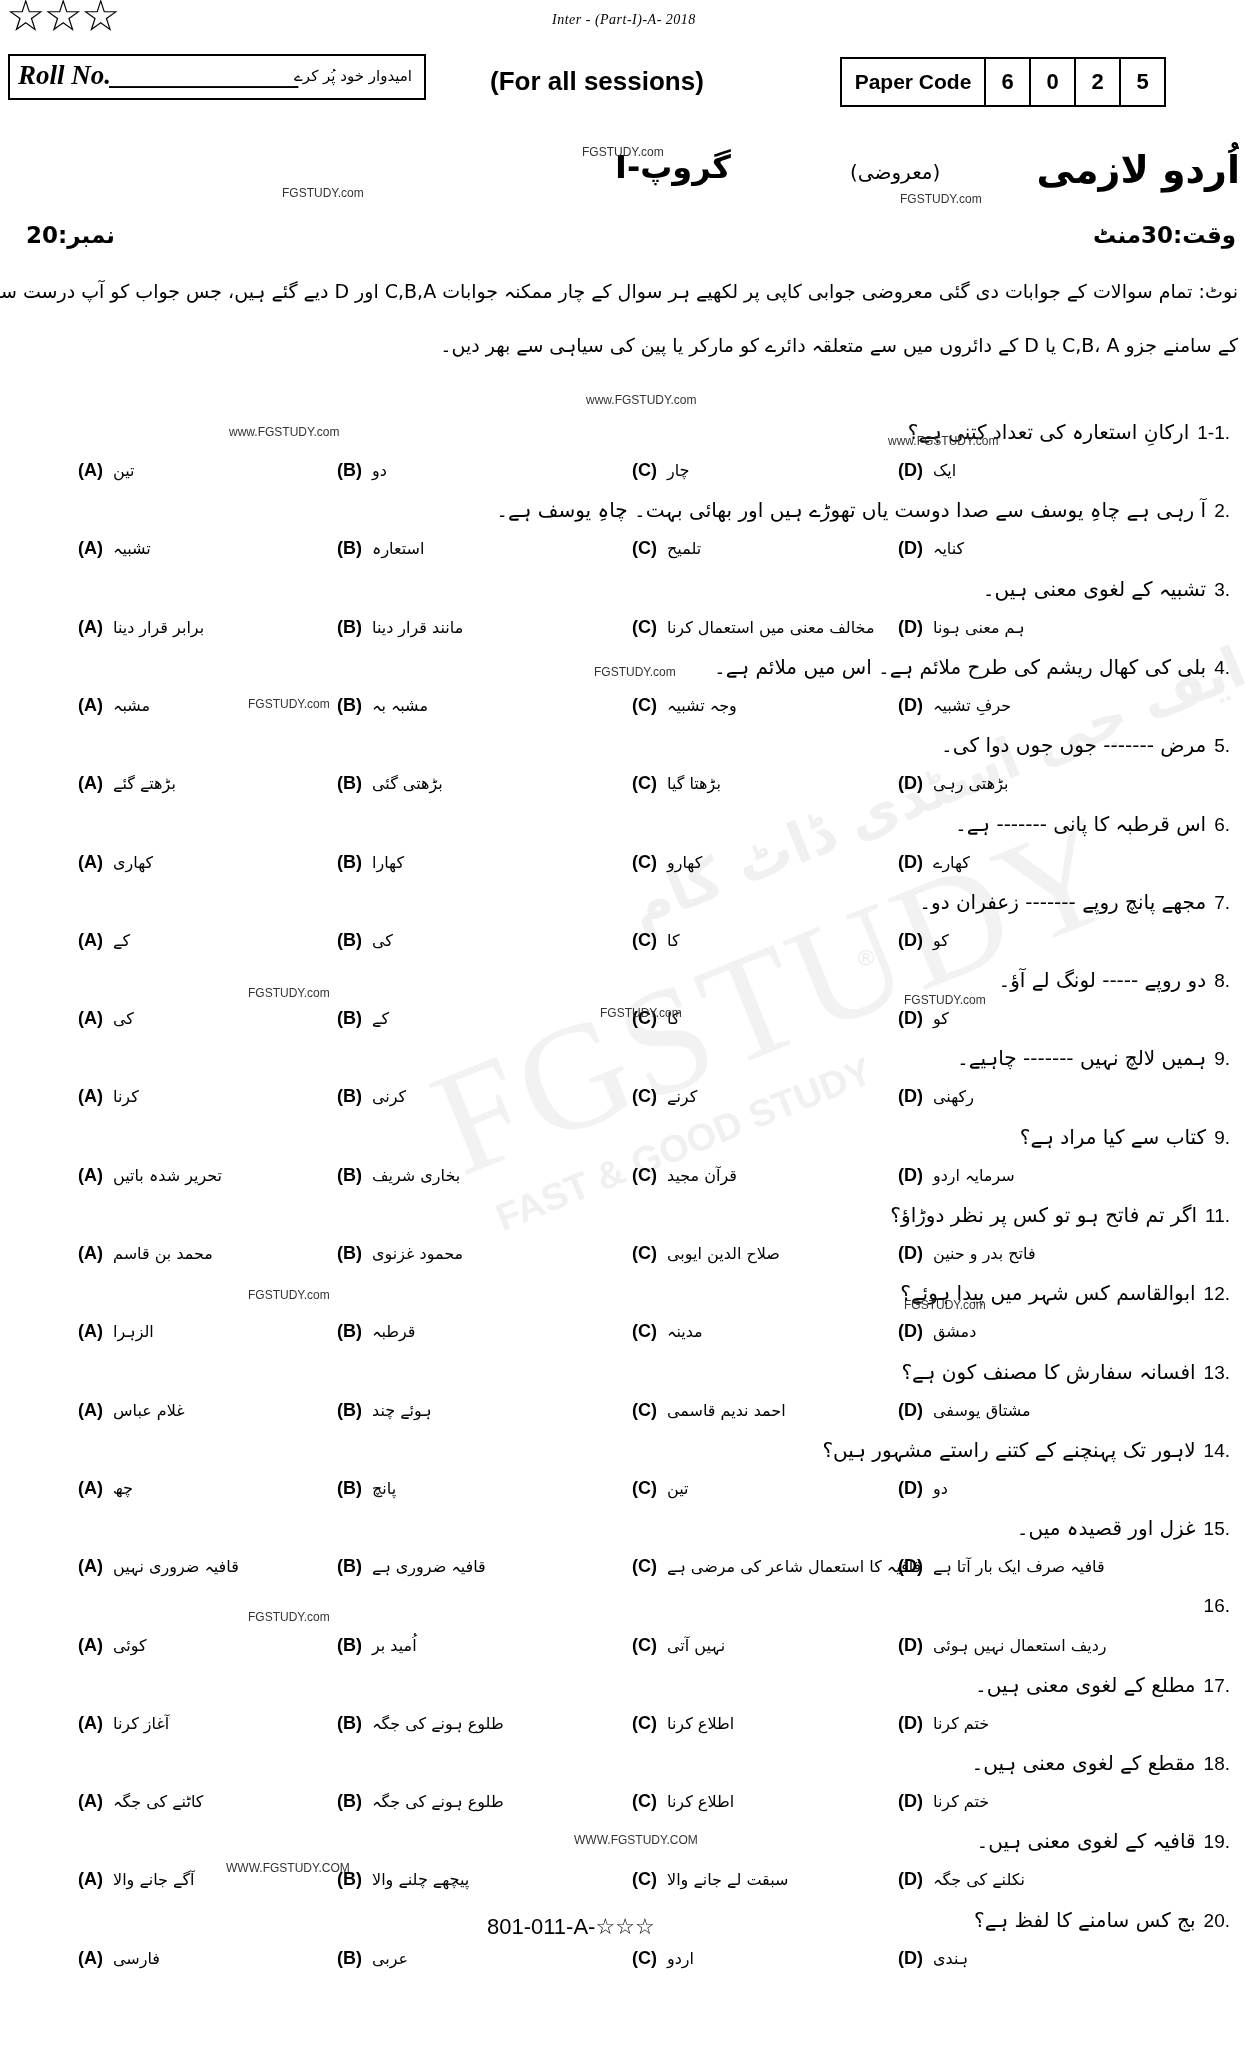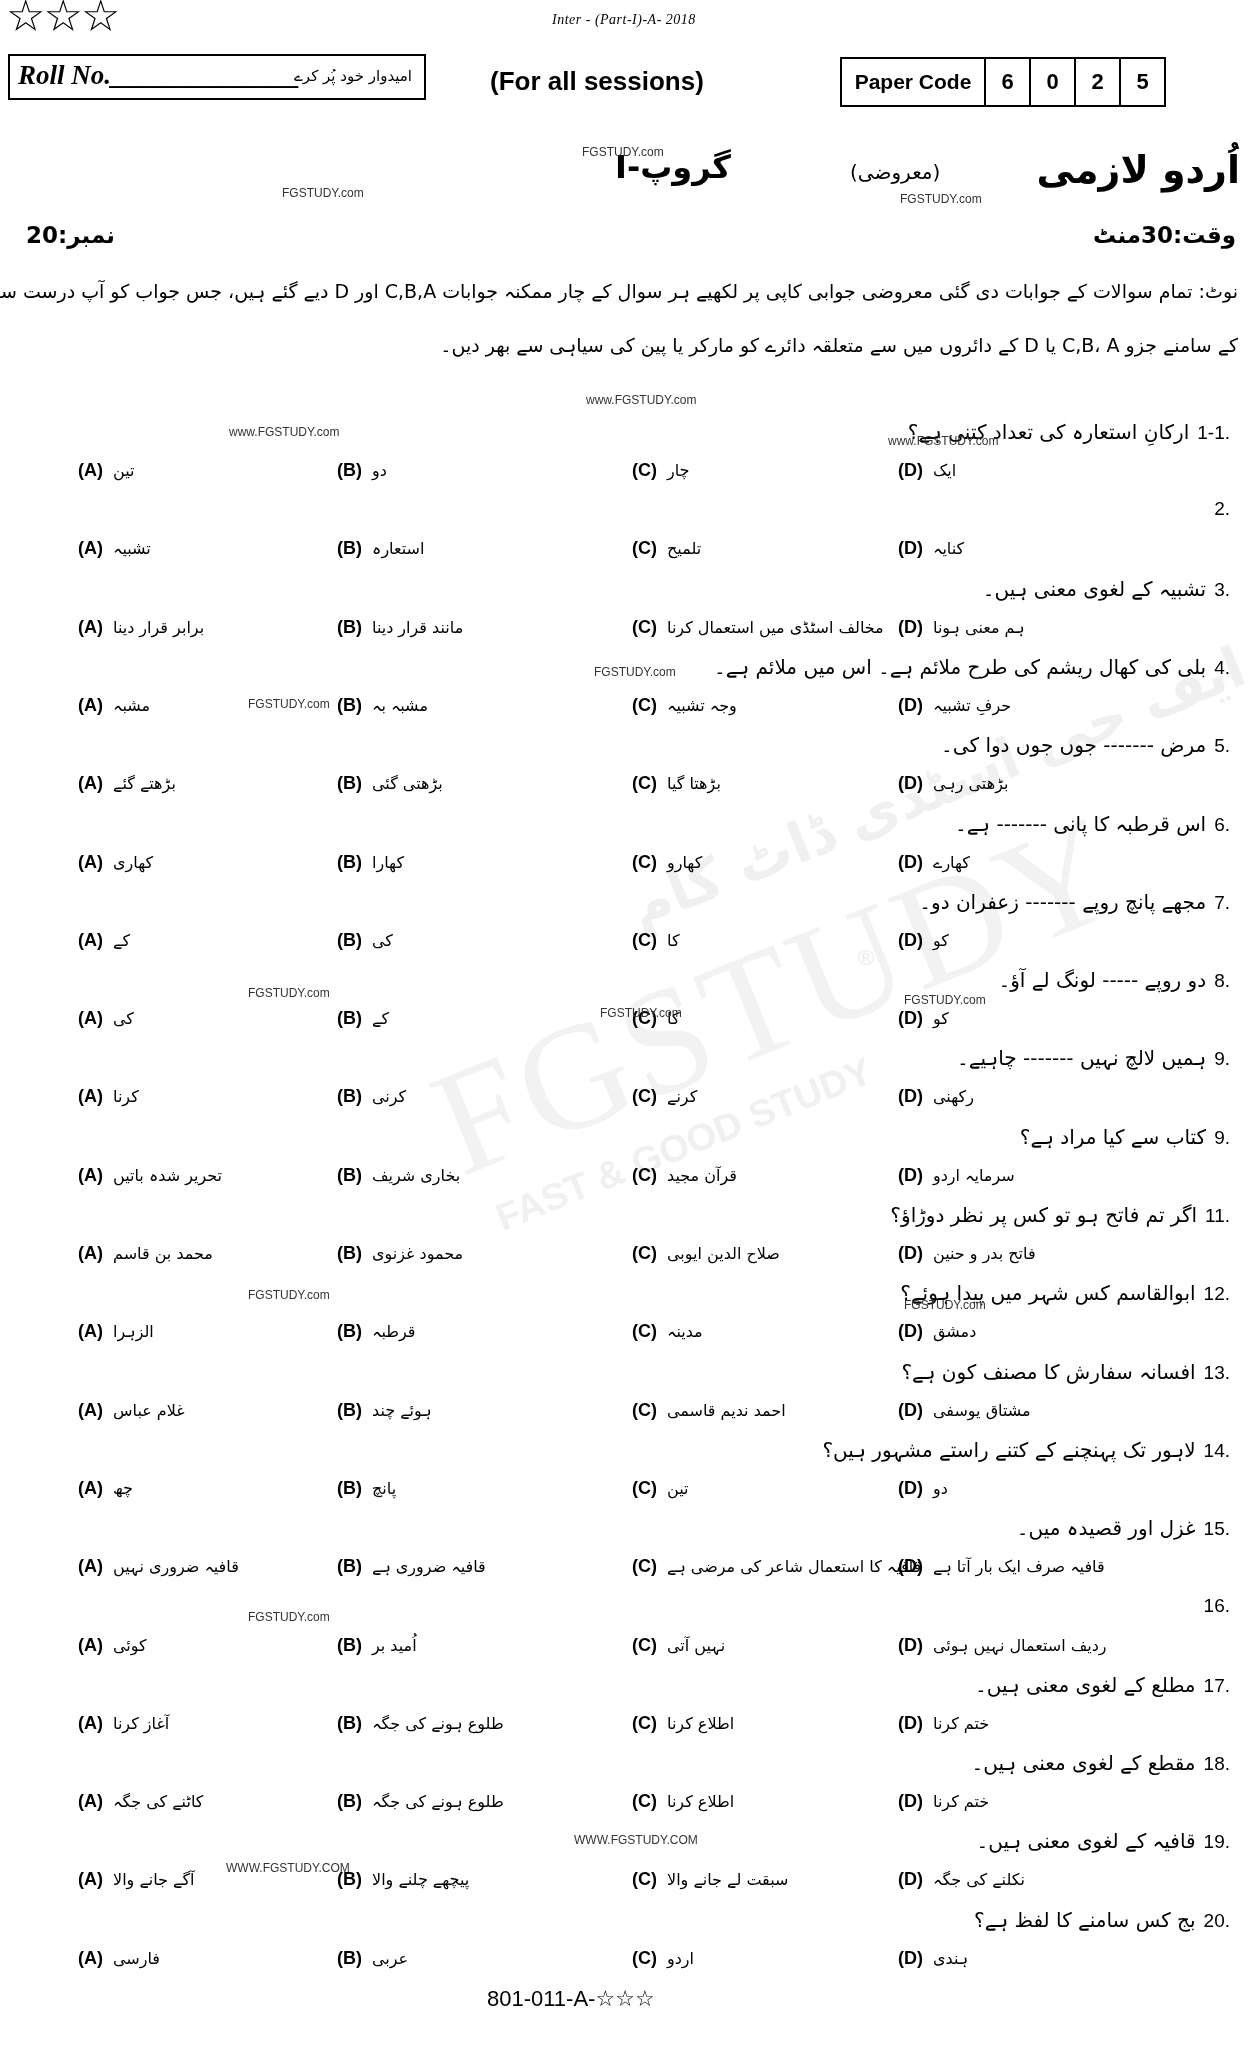--- a/index.html
+++ b/index.html
@@ -35,21 +35,21 @@
   .bigwm-reg { left: 855px; top: 945px; font-size: 22px; color: #ececec; }
 
   
   .q-line { right: 20px; display: flex; flex-direction: row-reverse; align-items: baseline; gap: 8px; white-space: nowrap; }
   .q-num { font-family: "Liberation Sans", sans-serif; font-size: 19px; }
   .q-text { font-size: 20px; direction: rtl; unicode-bidi: plaintext; }
   .opt { display: flex; align-items: baseline; gap: 10px; white-space: nowrap; }
   .opt-label { font-family: "Liberation Sans", sans-serif; font-weight: bold; font-size: 18px; }
   .opt-text { font-size: 16px; direction: rtl; unicode-bidi: plaintext; }
 
-  .footer { left: 487px; top: 1986px; font-family: "Liberation Sans", sans-serif; font-size: 22px; white-space: nowrap; }
+  .footer { left: 487px; top: 1914px; font-family: "Liberation Sans", sans-serif; font-size: 22px; white-space: nowrap; }
 </style>
 </head>
 <body>
 
 <div class="abs bigwm-urdu urdu">ایف جی اسٹڈی ڈاٹ کام</div>
 <div class="abs bigwm">FGSTUDY</div>
 <div class="abs bigwm-sub">FAST &amp; GOOD STUDY</div>
 <div class="abs bigwm-reg">®</div>
 
 <div class="abs stars">☆☆☆</div>
@@ -99,20 +99,21 @@
     <div class="abs opt" style="left: 632px; top: 460px;">
       <span class="opt-label">(C)</span>
       <span class="opt-text">چار</span>
     </div>
     <div class="abs opt" style="left: 898px; top: 460px;">
       <span class="opt-label">(D)</span>
       <span class="opt-text">ایک</span>
     </div>
     <div class="abs q-line" style="top: 498px;">
       <span class="q-num">2.</span>
+      <span class="q-text">آ رہی ہے چاہِ یوسف سے صدا      دوست یاں تھوڑے ہیں اور بھائی بہت۔     چاہِ یوسف ہے۔</span>
     </div>
     <div class="abs opt" style="left: 78px; top: 538px;">
       <span class="opt-label">(A)</span>
       <span class="opt-text">تشبیہ</span>
     </div>
     <div class="abs opt" style="left: 337px; top: 538px;">
       <span class="opt-label">(B)</span>
       <span class="opt-text">استعارہ</span>
     </div>
     <div class="abs opt" style="left: 632px; top: 538px;">
@@ -130,21 +131,21 @@
     <div class="abs opt" style="left: 78px; top: 617px;">
       <span class="opt-label">(A)</span>
       <span class="opt-text">برابر قرار دینا</span>
     </div>
     <div class="abs opt" style="left: 337px; top: 617px;">
       <span class="opt-label">(B)</span>
       <span class="opt-text">مانند قرار دینا</span>
     </div>
     <div class="abs opt" style="left: 632px; top: 617px;">
       <span class="opt-label">(C)</span>
-      <span class="opt-text">مخالف اسٹڈی میں استعمال کرنا</span>
+      <span class="opt-text">مخالف معنی میں استعمال کرنا</span>
     </div>
     <div class="abs opt" style="left: 898px; top: 617px;">
       <span class="opt-label">(D)</span>
       <span class="opt-text">ہم معنی ہونا</span>
     </div>
     <div class="abs q-line" style="top: 655px;">
       <span class="q-num">4.</span>
       <span class="q-text">بلی کی کھال ریشم کی طرح ملائم ہے۔ اس میں ملائم ہے۔</span>
     </div>
     <div class="abs opt" style="left: 78px; top: 695px;">

